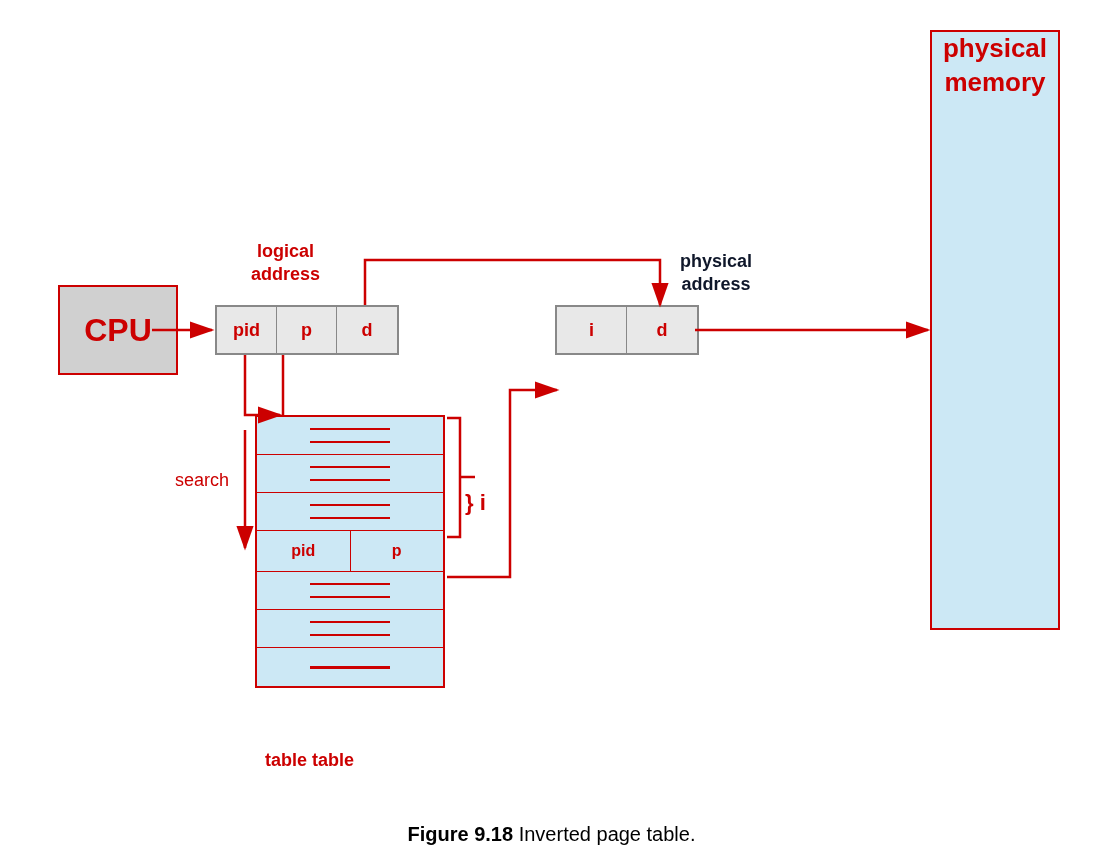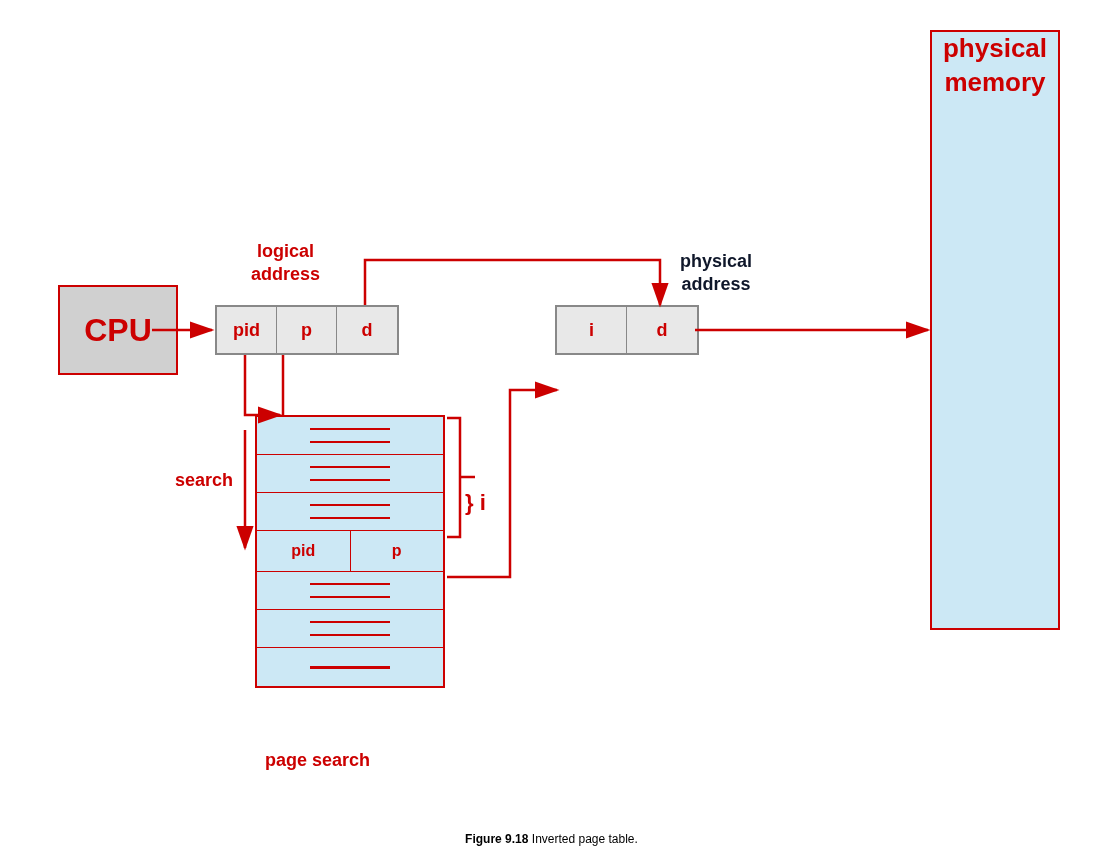--- a/index.html
+++ b/index.html
@@ -186,21 +186,21 @@
       font-weight: bold;
       color: #0f172a;
       text-align: center;
       line-height: 1.3;
     }
     .label-search {
       position: absolute;
       left: 175px;
       top: 470px;
       font-size: 18px;
-      font-weight: bold;
+      font-weight: normal;
       color: #cc0000;
     }
     .label-i {
       position: absolute;
       left: 465px;
       top: 490px;
       font-size: 20px;
       font-weight: bold;
       color: #cc0000;
     }
@@ -213,21 +213,21 @@
       color: #cc0000;
     }
 
     
     .figure-caption {
       position: absolute;
       left: 0;
       bottom: 20px;
       width: 1103px;
       text-align: center;
-      font-size: 12px;
+      font-size: 20px;
       color: #000;
     }
     .figure-caption strong {
       font-weight: bold;
     }
 
     
     .arrows-svg {
       position: absolute;
       top: 0; left: 0;
@@ -313,21 +313,21 @@
           <div class="pt-row-line"></div>
         </div>
       </div>
     </div>
   </div>
 
   <div class="label-search">search</div>
 
   <div class="label-i" style="font-size:22px; color:#cc0000; font-weight:bold;">} i</div>
 
-  <div class="label-page-table">page search</div>
+  <div class="label-page-table">table table</div>
 
   <svg class="arrows-svg" xmlns="http://www.w3.org/2000/svg">
     <defs>
       <marker id="arrowhead" markerWidth="10" markerHeight="7" refX="9" refY="3.5" orient="auto">
         <polygon points="0 0, 10 3.5, 0 7" fill="#cc0000"></polygon>
       </marker>
       <marker id="arrowhead-up" markerWidth="10" markerHeight="7" refX="9" refY="3.5" orient="auto">
         <polygon points="0 0, 10 3.5, 0 7" fill="#cc0000"></polygon>
       </marker>
     </defs>

